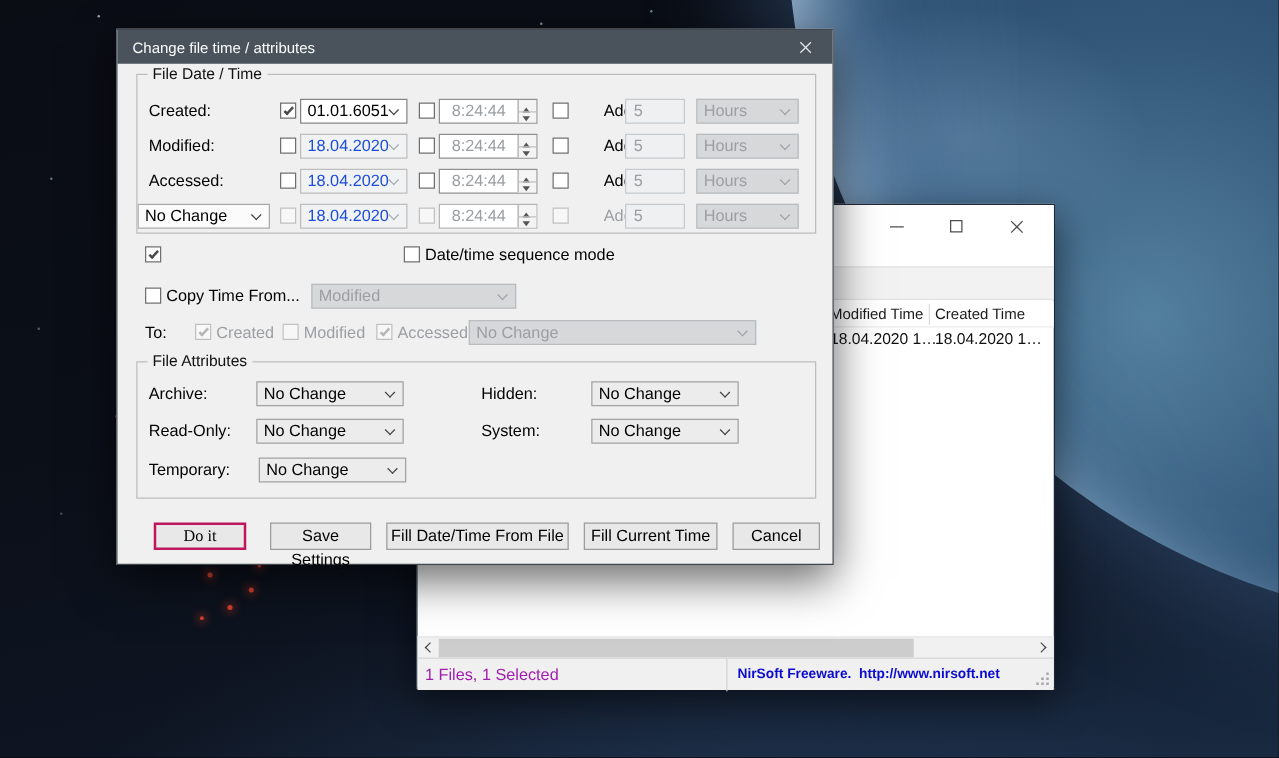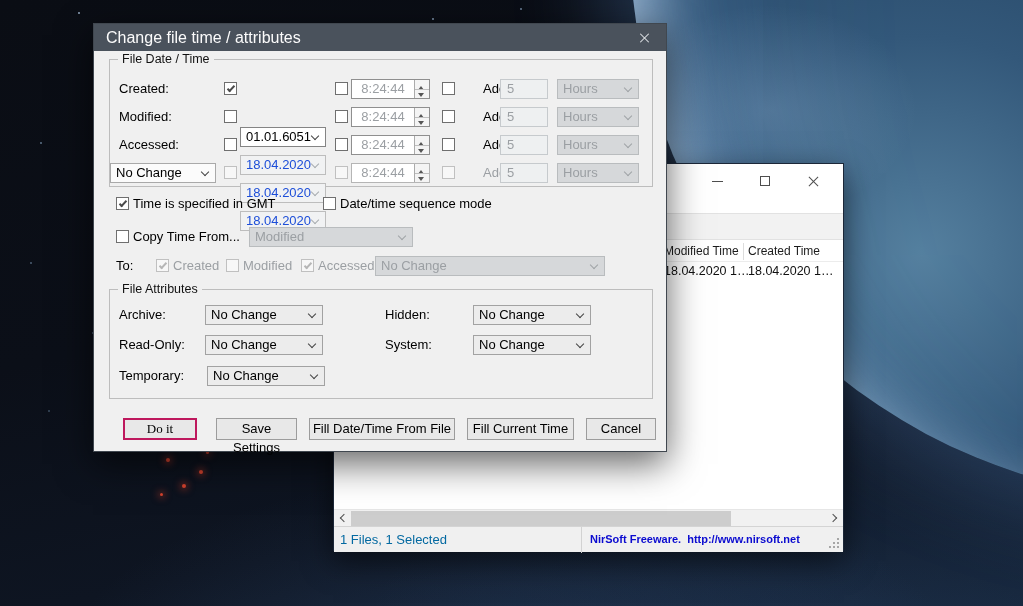--- a/index.html
+++ b/index.html
@@ -49,31 +49,31 @@
   .mw-row-item { position:absolute; left:0; top:98px; width:100%; height:19px; font-size:12.5px; color:#101010; }
   .mw-cell { position:absolute; top:2px; white-space:nowrap; }
   .col1 { left:330px; } .col2 { left:414px; }
   .mw-hscroll { position:absolute; left:0; top:345px; width:100%; height:17px; background:#f1f1f1; border-top:1px solid #e6e6e6; }
   .sb-arr { position:absolute; top:0; width:17px; height:17px; }
   .sb-chev { position:absolute; top:5px; width:6px; height:6px; border-left:1px solid #4f4f4f; border-bottom:1px solid #4f4f4f; }
   .sb-left .sb-chev { left:6px; transform:rotate(45deg); }
   .sb-right { right:1px; } .sb-right .sb-chev { right:6px; transform:rotate(-135deg); }
   .sb-thumb { position:absolute; left:17px; top:1px; width:380px; height:15px; background:#cdcdcd; }
   .mw-status { position:absolute; left:0; top:362px; width:100%; height:26px; background:#f0f0f0; border-top:1px solid #d4d4d4; }
-  .st-left { position:absolute; left:6px; top:5px; font-size:13px; color:#0369a1; }
+  .st-left { position:absolute; left:6px; top:5px; font-size:13px; color:#a21caf; }
   .st-sep { position:absolute; left:247px; top:0; width:1px; height:26px; background:#d2d2d2; }
   .st-right { position:absolute; left:256px; top:6px; font-size:11px; font-weight:bold; color:#0b0bd0; white-space:pre; }
   .grip { position:absolute; right:4px; bottom:4px; width:2px; height:2px; background:#a6a6a6;
     box-shadow: 0 -4px #a6a6a6, 0 -8px #a6a6a6, -4px 0 #a6a6a6, -4px -4px #a6a6a6, -8px 0 #a6a6a6; }
 
   
   .dialog { position:absolute; left:93px; top:23px; width:574px; height:429px; background:#f0f0f0;
     border:1px solid #40474f; box-shadow:0 12px 34px rgba(0,0,0,.6); font-size:13px; color:#000; }
   .dlg-titlebar { position:absolute; left:0; top:0; width:100%; height:27px; background:#4a525c;
-    color:#fbfbfb; display:flex; align-items:center; padding-left:12px; font-size:16px; }
+    color:#fbfbfb; display:flex; align-items:center; padding-left:12px; font-size:12px; }
   .dlg-close { position:absolute; right:0; top:0; width:44px; height:27px; display:flex; align-items:center; justify-content:center; }
   .ic-xw { position:relative; width:12px; height:12px; }
   .ic-xw::before,.ic-xw::after { content:""; position:absolute; left:5.5px; top:0; width:1px; height:12px; background:#e6e9ec; }
   .ic-xw::before { transform:rotate(45deg); } .ic-xw::after { transform:rotate(-45deg); }
 
   .group { position:absolute; border:1px solid #bdbdbd; }
   .legend { position:absolute; top:-8px; left:8px; background:#f0f0f0; padding:0 4px; font-size:12.5px; color:#111; white-space:nowrap; }
   .g1 { left:15px; top:35px; width:544px; height:128px; }
   .g2 { left:15px; top:265px; width:544px; height:110px; }
 
@@ -106,21 +106,21 @@
   .spin i.dn { border-top:1px solid #bfbfbf; }
   .spin i.up::after { content:""; position:absolute; left:3px; top:3px; border:3px solid transparent; border-bottom:4px solid #555; }
   .spin i.dn::after { content:""; position:absolute; left:3px; top:3px; border:3px solid transparent; border-top:4px solid #555; }
   .timebox.soft { border-color:#b5b5b5; }
 
   .edit { position:absolute; height:20px; border:1px solid #c6cacd; background:#eef0f1;
     color:#9b9fa3; line-height:18px; padding-left:6px; }
 
   .fr { position:absolute; left:0; width:100%; height:20px; }
   .f-lbl { left:9px; }
-  .f-cb1 { left:114px; } .f-combo { left:130px; width:86px;margin-top:48px; }
+  .f-cb1 { left:114px; } .f-combo { left:130px; width:86px; }
   .f-cb2 { left:225px; } .f-time { left:241px; width:79px; }
   .f-cb3 { left:332px; } .f-add { left:349px;margin-left:24px; }
   .f-amt { left:390px; width:48px; } .f-unit { left:447px; width:82px; }
   .f-mode { left:0px; width:106px; }
 
   .btn { position:absolute; top:394px; height:22px; background:#e8e8e8; border:1px solid #9c9c9c;
     text-align:center; line-height:19px; font-size:13px; }
   .btn.default { border:2px solid #be185d; line-height:17px;font-family:Liberation Serif, serif; }
 </style>
 </head>
@@ -260,21 +260,20 @@
         <span class="cb dis f-cb3"></span>
         <span class="lbl dis-t f-add">Add</span>
         <div class="edit f-amt">5</div>
         <div class="combo gray f-unit"><span>Hours</span><i class="chev"></i></div>
       </div>
     </div>
 
     <span class="cb checked" style="left:22px;top:173px">
         <i class="check"></i>
       </span>
-    <span class="lbl" style="left:39px;top:170px">Time is specified in GMT</span>
     <span class="cb" style="left:229px;top:173px"></span>
     <span class="lbl" style="left:246px;top:170px">Date/time sequence mode</span>
 
     <span class="cb" style="left:22px;top:206px"></span>
     <span class="lbl" style="left:39px;top:203px">Copy Time From...</span>
     <div class="combo gray" style="left:155px;top:203px;width:164px"><span>Modified</span><i class="chev"></i></div>
 
     <span class="lbl bold" style="left:22px;top:232px">To:</span>
     <span class="cb dis checked" style="left:62px;top:235px">
         <i class="check"></i>

